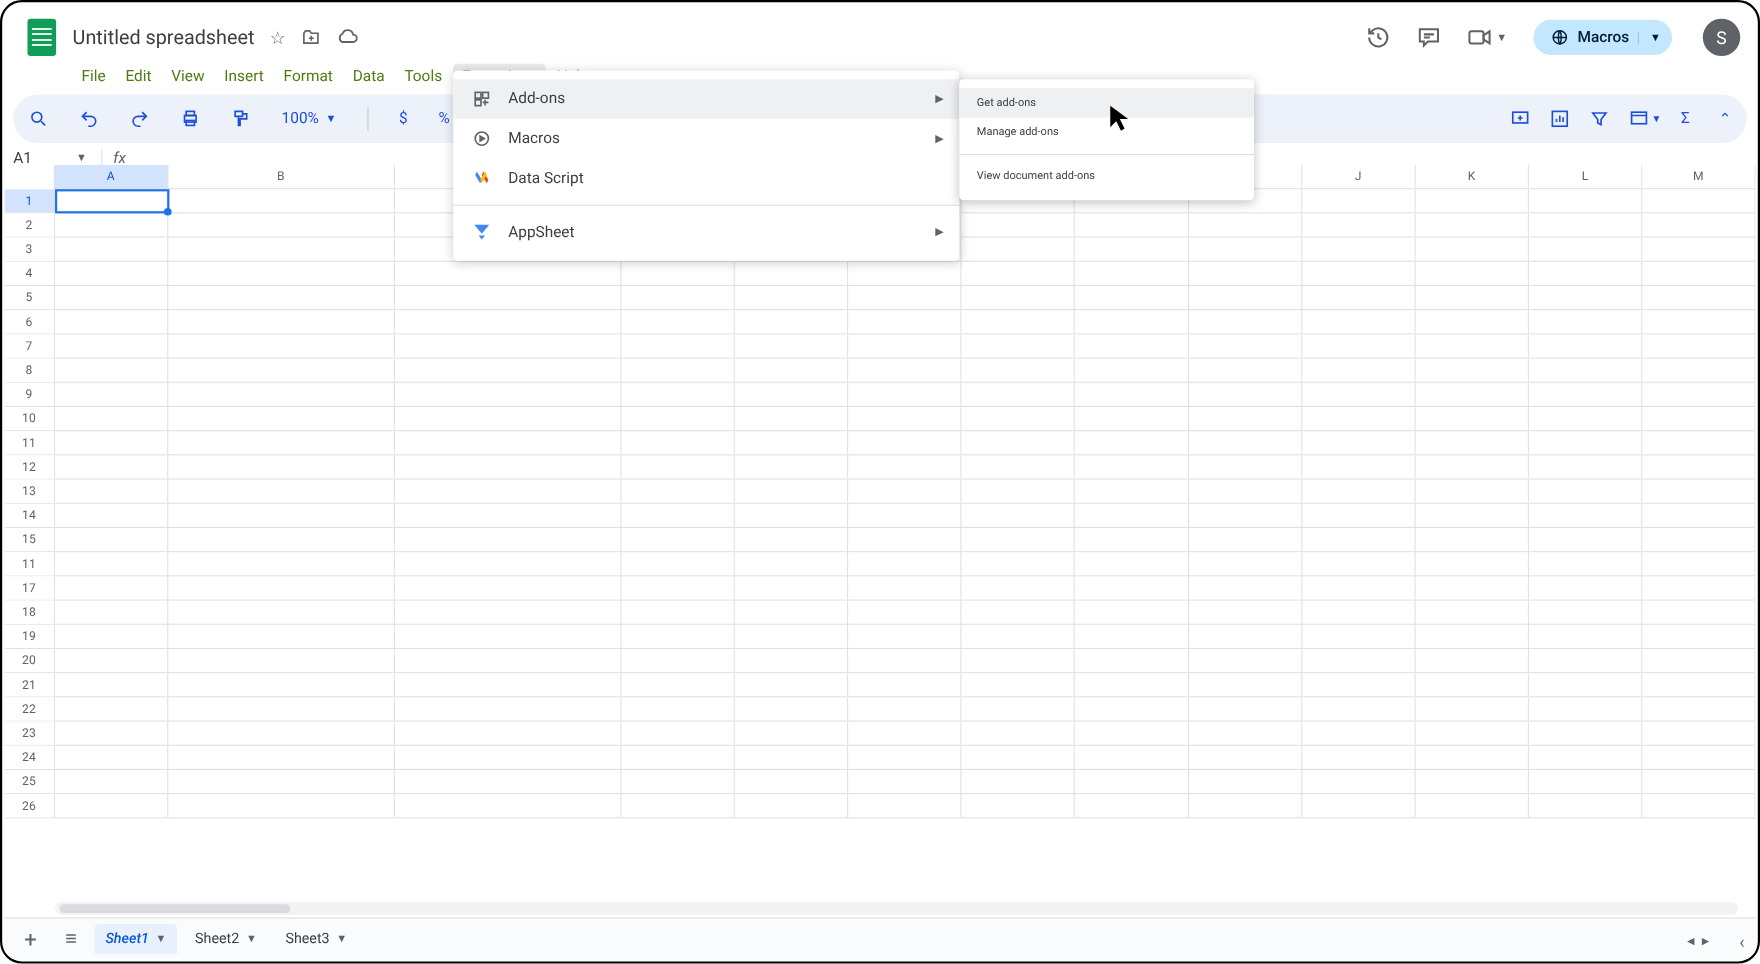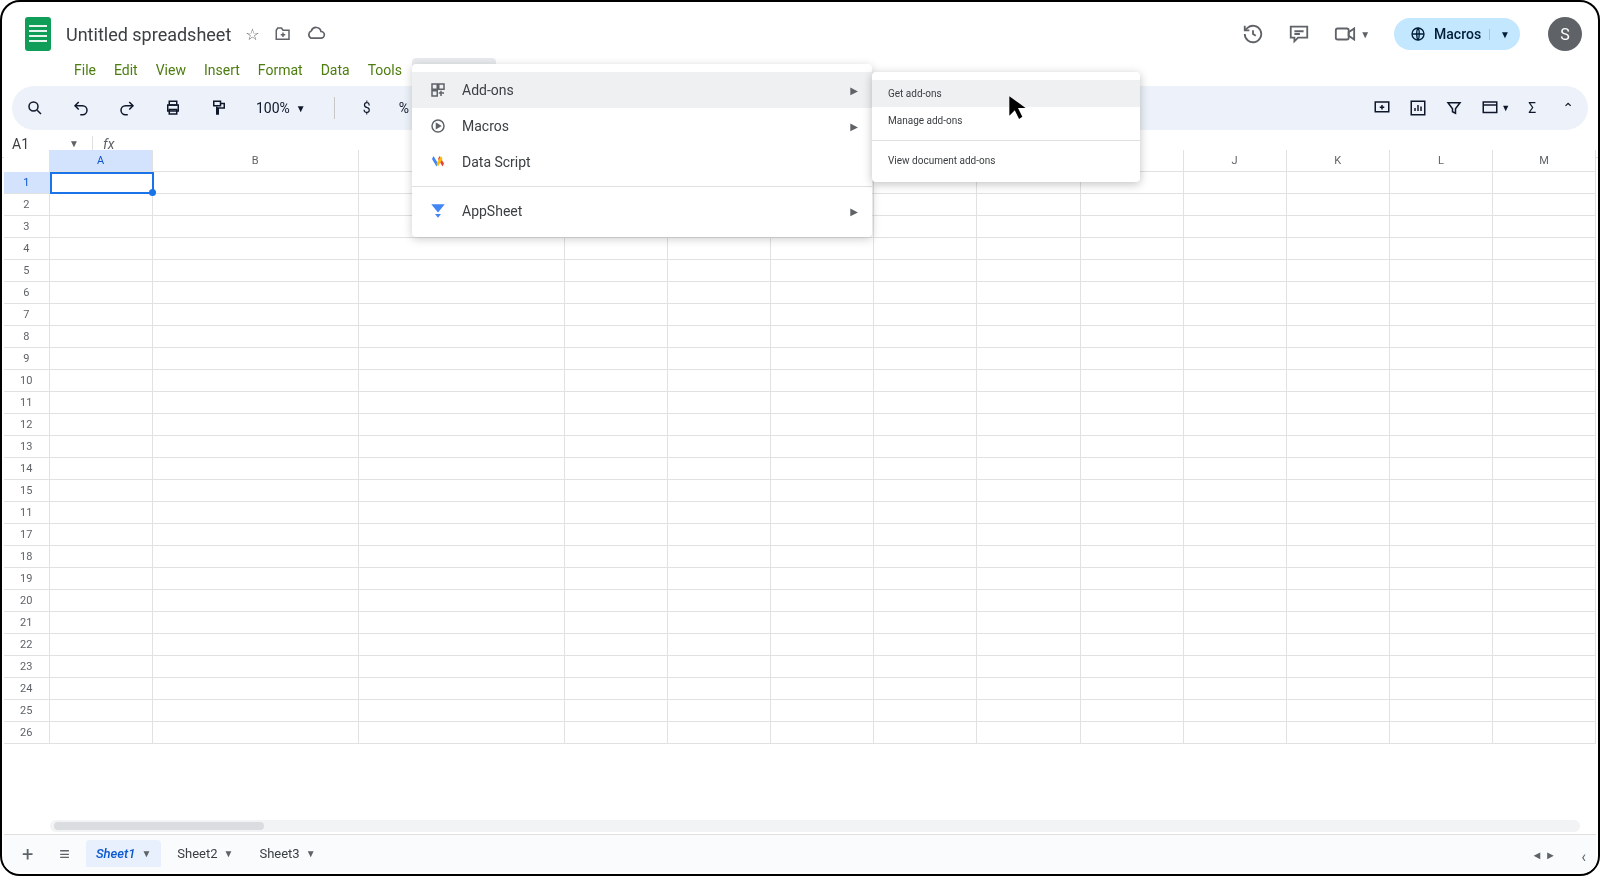--- a/index.html
+++ b/index.html
@@ -11,21 +11,21 @@
 .doc-title { font-size: 18px; color: #3c4043; margin-left: 8px; }
 .title-icons { display: flex; gap: 14px; margin-left: 14px; align-items: center; color: #5f6368; }
 .spacer { flex: 1; }
 .right-icons { display: flex; align-items: center; gap: 24px; color: #5f6368; }
 .share-btn { background: #c2e7ff; border-radius: 40px; padding: 8px 10px 8px 16px; display: flex; align-items: center; gap: 8px; color: #001d35; font-weight: 500; font-size: 14px; }
 .share-arrow { border-left: 1px solid rgba(0,0,0,0.15); padding-left: 10px; }
 .avatar { width: 34px; height: 34px; border-radius: 50%; background: #5f6368; color: #fff; display: flex; align-items: center; justify-content: center; font-size: 16px; margin-left: 4px; }
 .menubar { display: flex; gap: 2px; padding: 0 56px 4px 64px; font-size: 14px; color: #4d7c0f; }
 .menubar span { padding: 4px 8px; border-radius: 4px; }
 .menubar .active { background: #e8eaed; }
-.toolbar { margin: 0 10px; background: #edf2fa; border-radius: 24px; height: 44px; display: flex; align-items: center; padding: 0 14px; gap: 28px; color: #0f172a; font-size: 14px; }
+.toolbar { margin: 0 10px; background: #edf2fa; border-radius: 24px; height: 44px; display: flex; align-items: center; padding: 0 14px; gap: 28px; color: #1d4ed8; font-size: 14px; }
 .tb-sep { width: 1px; height: 22px; background: #c7c7c7; }
 .zoom { display: flex; align-items: center; gap: 6px; }
 .tb-right { margin-left: auto; display: flex; align-items: center; gap: 18px; }
 .name-fx { display: flex; align-items: center; height: 28px; border-bottom: 1px solid #e0e0e0; }
 .namebox { width: 90px; display: flex; align-items: center; padding: 0 10px; font-size: 14px; color: #3c4043; gap: 40px; }
 .namebox .dd { color: #5f6368; }
 .fxbar { flex: 1; border-left: 1px solid #e0e0e0; padding: 0 10px; color: #5f6368; font-style: italic; font-size: 14px; }
 .grid-wrap { position: absolute; top: 148px; left: 2px; right: 2px; bottom: 42px; overflow: hidden; }
 .col-headers { position: absolute; top: 0; left: 0; right: 0; height: 22px; display: flex; background: #fff; border-bottom: 1px solid #e1e1e1; }
 .corner { width: 46px; height: 22px; border-right: 1px solid #e1e1e1; background: #fff; }

